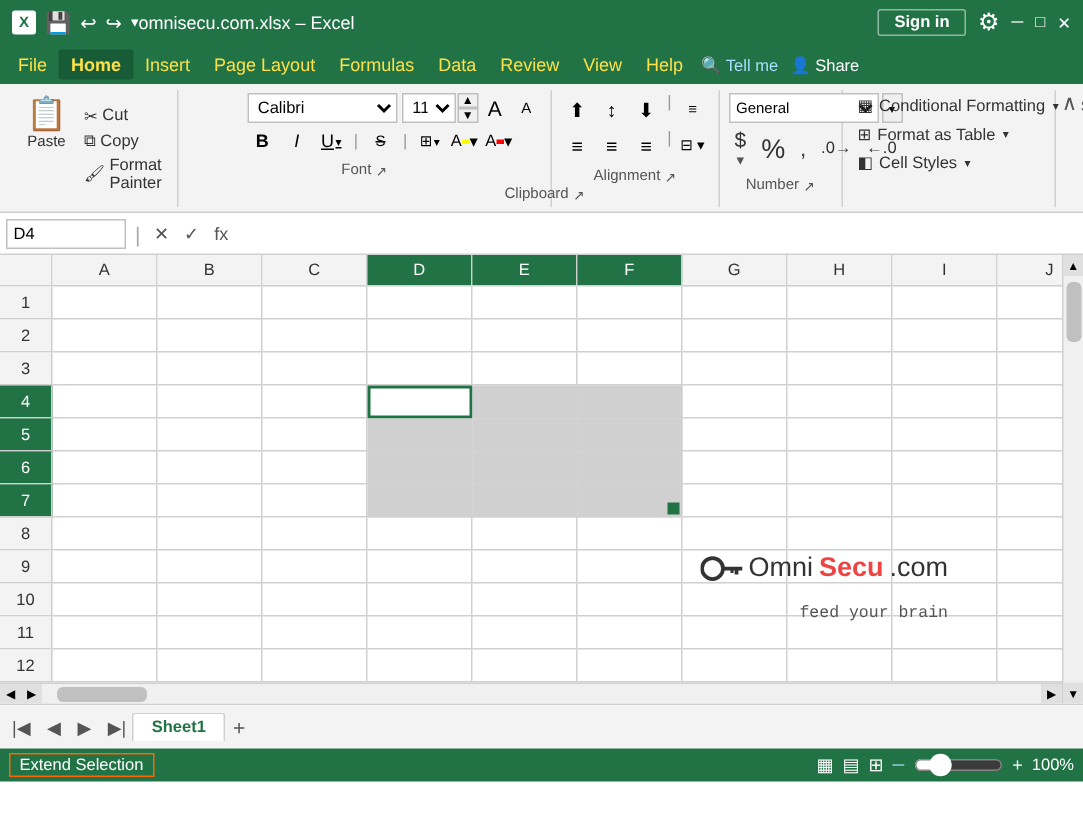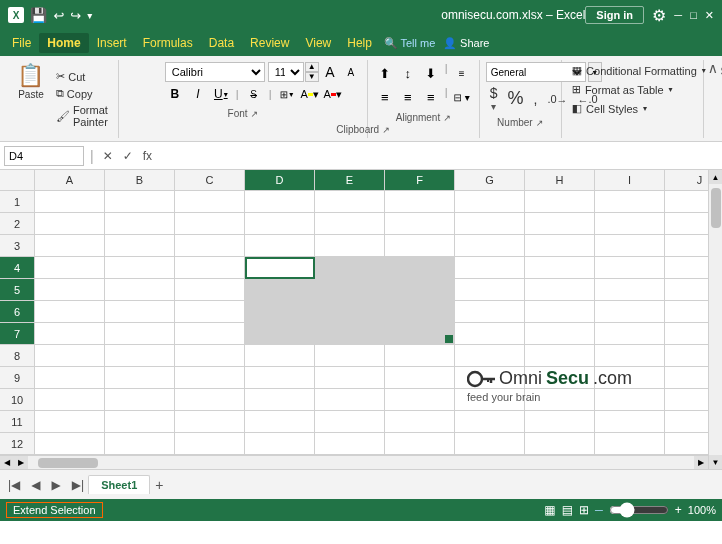--- a/index.html
+++ b/index.html
@@ -9,21 +9,21 @@
     .title-bar {
       background: #217346;
       color: #fff;
       height: 30px;
       display: flex;
       align-items: center;
       padding: 0 8px;
       justify-content: space-between;
     }
     .title-bar-left { display: flex; align-items: center; gap: 6px; }
-    .title-bar-center { flex: 1; text-align: right; font-size: 12px; }
+    .title-bar-center { flex: 1; text-align: left; font-size: 12px; }
     .title-bar-right { display: flex; align-items: center; gap: 8px; }
     .title-icon { width: 16px; height: 16px; background: #fff; border-radius: 2px; display: flex; align-items: center; justify-content: center; }
     .title-icon span { color: #217346; font-size: 10px; font-weight: bold; }
     .undo-redo { display: flex; gap: 3px; }
     .sign-in-btn { background: transparent; border: 1px solid rgba(255,255,255,0.5); color: #fff; padding: 2px 10px; border-radius: 2px; cursor: pointer; font-size: 11px; font-weight: bold; }
 
     
     .menu-bar {
       background: #217346;
       height: 26px;
@@ -389,20 +389,21 @@
     <span style="color:#fff;font-size:11px;cursor:pointer;">─</span>
     <span style="color:#fff;font-size:11px;cursor:pointer;">□</span>
     <span style="color:#fff;font-size:11px;cursor:pointer;">✕</span>
   </div>
 </div>
 
 <div class="menu-bar">
   <span class="menu-item">File</span>
   <span class="menu-item active">Home</span>
   <span class="menu-item">Insert</span>
+  <span class="menu-item">Page Layout</span>
   <span class="menu-item">Formulas</span>
   <span class="menu-item">Data</span>
   <span class="menu-item">Review</span>
   <span class="menu-item">View</span>
   <span class="menu-item">Help</span>
   <span style="margin-left:4px;color:#adf;font-size:11px;">🔍 Tell me</span>
   <span style="margin-left:8px;color:#fff;font-size:11px;">👤 Share</span>
 </div>
 
 <div class="ribbon">
@@ -732,33 +733,33 @@
           <div class="grid-cell"></div>
           <div class="grid-cell"></div>
           <div class="grid-cell"></div>
           <div class="grid-cell"></div>
           <div class="grid-cell"></div>
           <div class="grid-cell"></div>
           <div class="grid-cell"></div>
         </div>
       </div>
 
-      <div style="position:absolute;right:90px;top:198px;pointer-events:none;user-select:none;display:flex;flex-direction:column;align-items:flex-start;">
+      <div style="position:absolute;right:90px;top:198px;pointer-events:none;user-select:none;display:flex;flex-direction:column;align-items:flex-end;">
         <div style="display:flex;align-items:center;gap:4px;">
           <svg width="28" height="20" viewBox="0 0 28 20">
             <ellipse cx="8" cy="10" rx="7" ry="7" fill="none" stroke="#333" stroke-width="2.5"></ellipse>
             <line x1="14" y1="10" x2="28" y2="10" stroke="#333" stroke-width="2.5"></line>
             <line x1="24" y1="10" x2="24" y2="14" stroke="#333" stroke-width="2.5"></line>
             <line x1="21" y1="10" x2="21" y2="13" stroke="#333" stroke-width="2"></line>
           </svg>
           <span style="font-size:18px;font-weight:400;color:#333;">Omni</span>
-            <span style="font-size:18px;font-weight:700;color:#14532d;">Secu</span>
+            <span style="font-size:18px;font-weight:700;color:#ef4444;">Secu</span>
             <span style="font-size:18px;font-weight:400;color:#333;">.com</span>
         </div>
-        <div style="font-size:11px;color:#555;margin-top:2px;">feed your brain</div>
+        <div style="font-size:11px;color:#555;margin-top:14px;font-family:Liberation Mono, monospace;">feed your brain</div>
       </div>
     </div>
 
     <div class="h-scrollbar">
       <button class="h-scroll-btn">◀</button>
       <button class="h-scroll-btn">▶</button>
       <div class="h-scroll-track">
         <div class="h-scroll-thumb"></div>
       </div>
       <button class="h-scroll-btn">▶</button>

